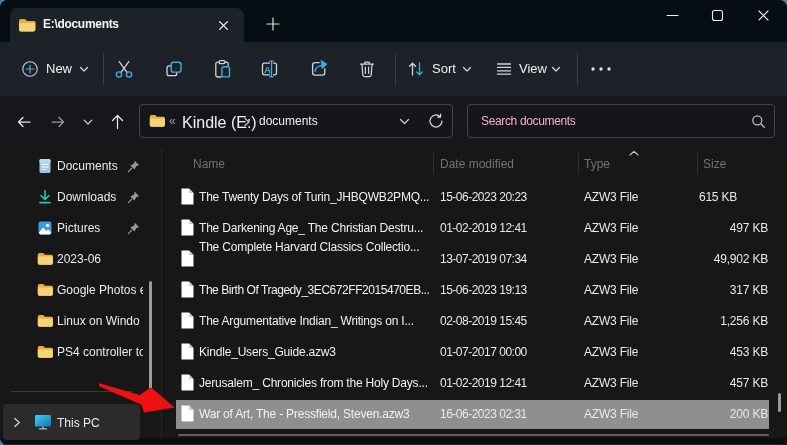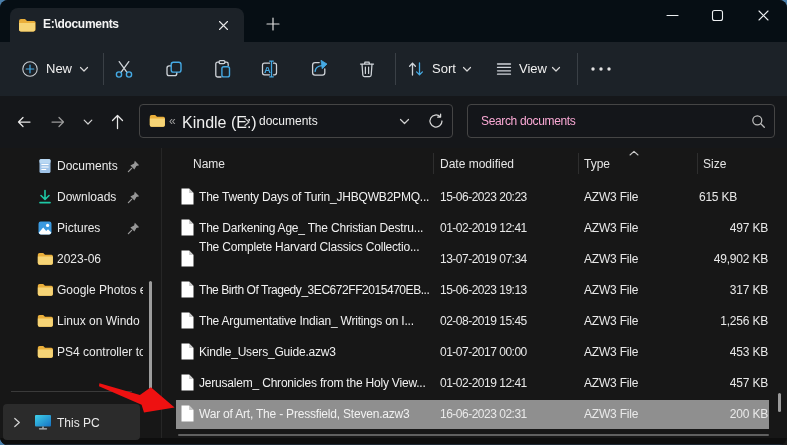--- a/index.html
+++ b/index.html
@@ -20,21 +20,21 @@
   
   #toolbar { position:absolute; left:0; top:42px; width:787px; height:54px; background:#1c2228; }
   .tsep { position:absolute; top:11px; width:1px; height:32px; background:#3a4046; }
   .tlabel { position:absolute; font-size:13px; color:#f0f0f0; top:19px; }
   
   #navrow { position:absolute; left:0; top:96px; width:787px; height:52px; background:#15171a; }
   .navbox { position:absolute; top:8px; height:34px; background:#14161a; border:1px solid #454545; border-radius:4px; }
   
   #content { position:absolute; left:0; top:148px; width:787px; height:297px; background:#171717; }
   .sideitem { position:absolute; left:57px; font-size:12px; color:#ebebeb; white-space:nowrap; }
-  .hdr { position:absolute; top:157px; font-size:12px; color:#e5e5e5; }
+  .hdr { position:absolute; top:157px; font-size:12px; color:#737373; }
   .hsep { position:absolute; top:153px; width:1px; height:21px; background:#2e2e2e; }
   .row-name { position:absolute; left:199px; font-size:12px; color:#f1f1f1; white-space:nowrap; letter-spacing:-0.2px; }
   .row-date { position:absolute; left:440px; font-size:12px; color:#e9e9e9; white-space:nowrap; letter-spacing:-0.5px; }
   .row-type { position:absolute; left:584px; font-size:12px; color:#e9e9e9; white-space:nowrap; letter-spacing:-0.2px; }
   .row-size { position:absolute; left:668px; font-size:12px; color:#e9e9e9; white-space:nowrap; text-align:right; width:100px; letter-spacing:-0.2px; }
   .fico { left:181px; width:13px; height:17px; }
   .clipped { max-width:86px; overflow:hidden; }
   #selrow { position:absolute; left:176px; top:400px; width:593px; height:29px; background:#8f8f8f; }
 </style>
 </head>
@@ -333,21 +333,21 @@
           <use href="#page"></use>
         </svg>
       <span class="row-name" style="top:345px;">Kindle_Users_Guide.azw3</span>
       <span class="row-date" style="top:345px;">01-07-2017 00:00</span>
       <span class="row-type" style="top:345px;">AZW3 File</span>
       <span class="row-size" style="top:345px;">453 KB</span>
 
       <svg class="abs fico" style="top:374px;">
           <use href="#page"></use>
         </svg>
-      <span class="row-name" style="top:376px;">Jerusalem_ Chronicles from the Holy View...</span>
+      <span class="row-name" style="top:376px;">Jerusalem_ Chronicles from the Holy Days...</span>
       <span class="row-date" style="top:376px;">01-02-2019 12:41</span>
       <span class="row-type" style="top:376px;">AZW3 File</span>
       <span class="row-size" style="top:376px;">457 KB</span>
 
       <svg class="abs fico" style="top:405px;">
           <use href="#page"></use>
         </svg>
       <span class="row-name" style="top:407px;">War of Art, The - Pressfield, Steven.azw3</span>
       <span class="row-date" style="top:407px;">16-06-2023 02:31</span>
       <span class="row-type" style="top:407px;">AZW3 File</span>

